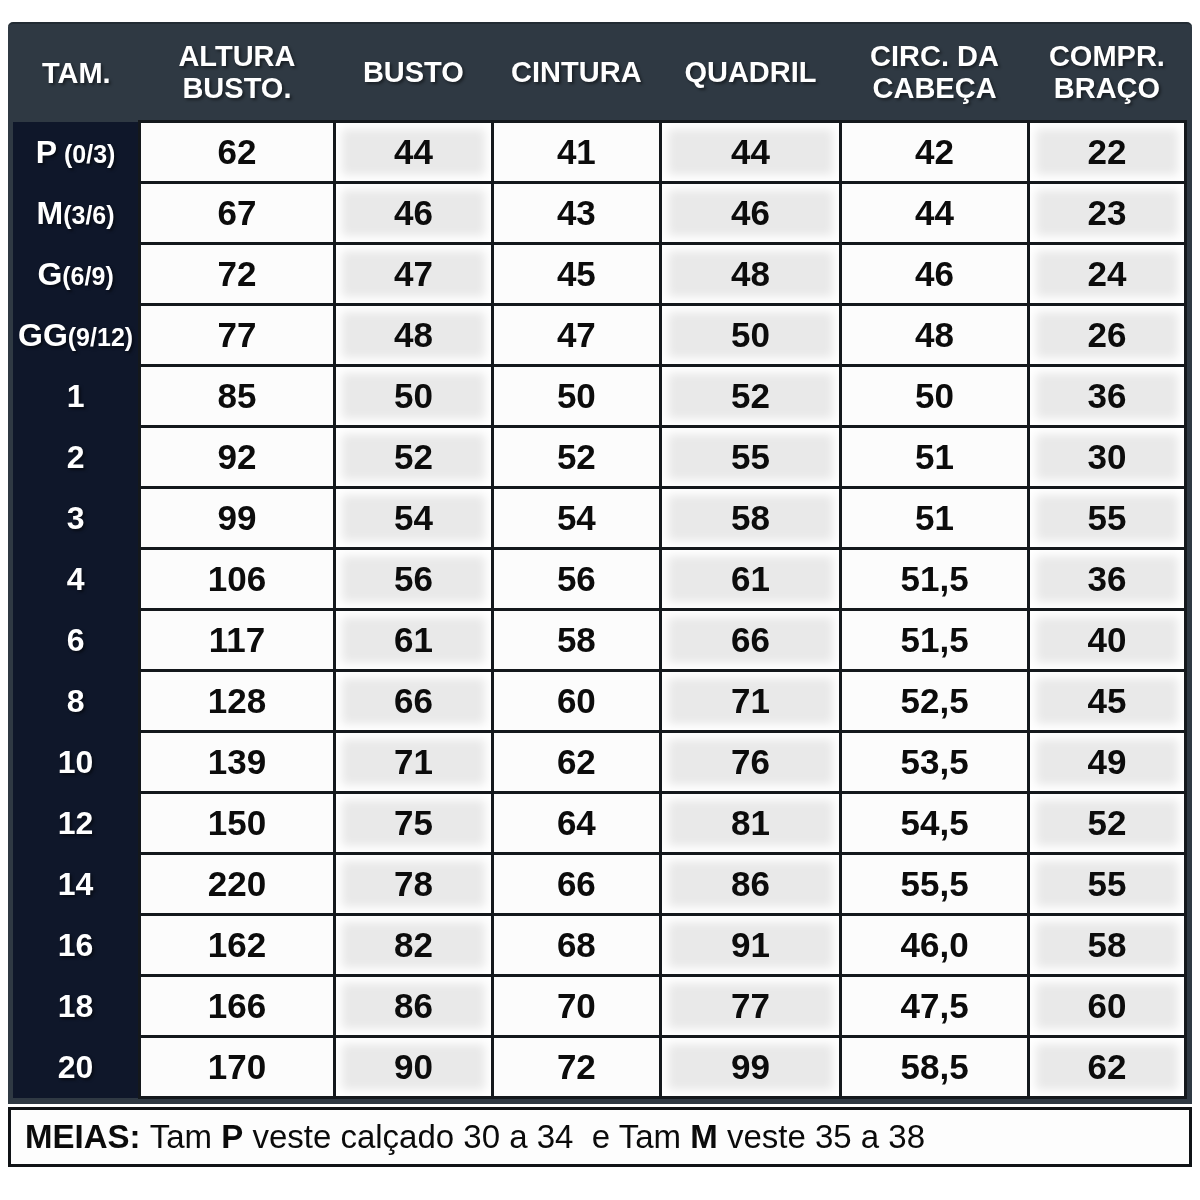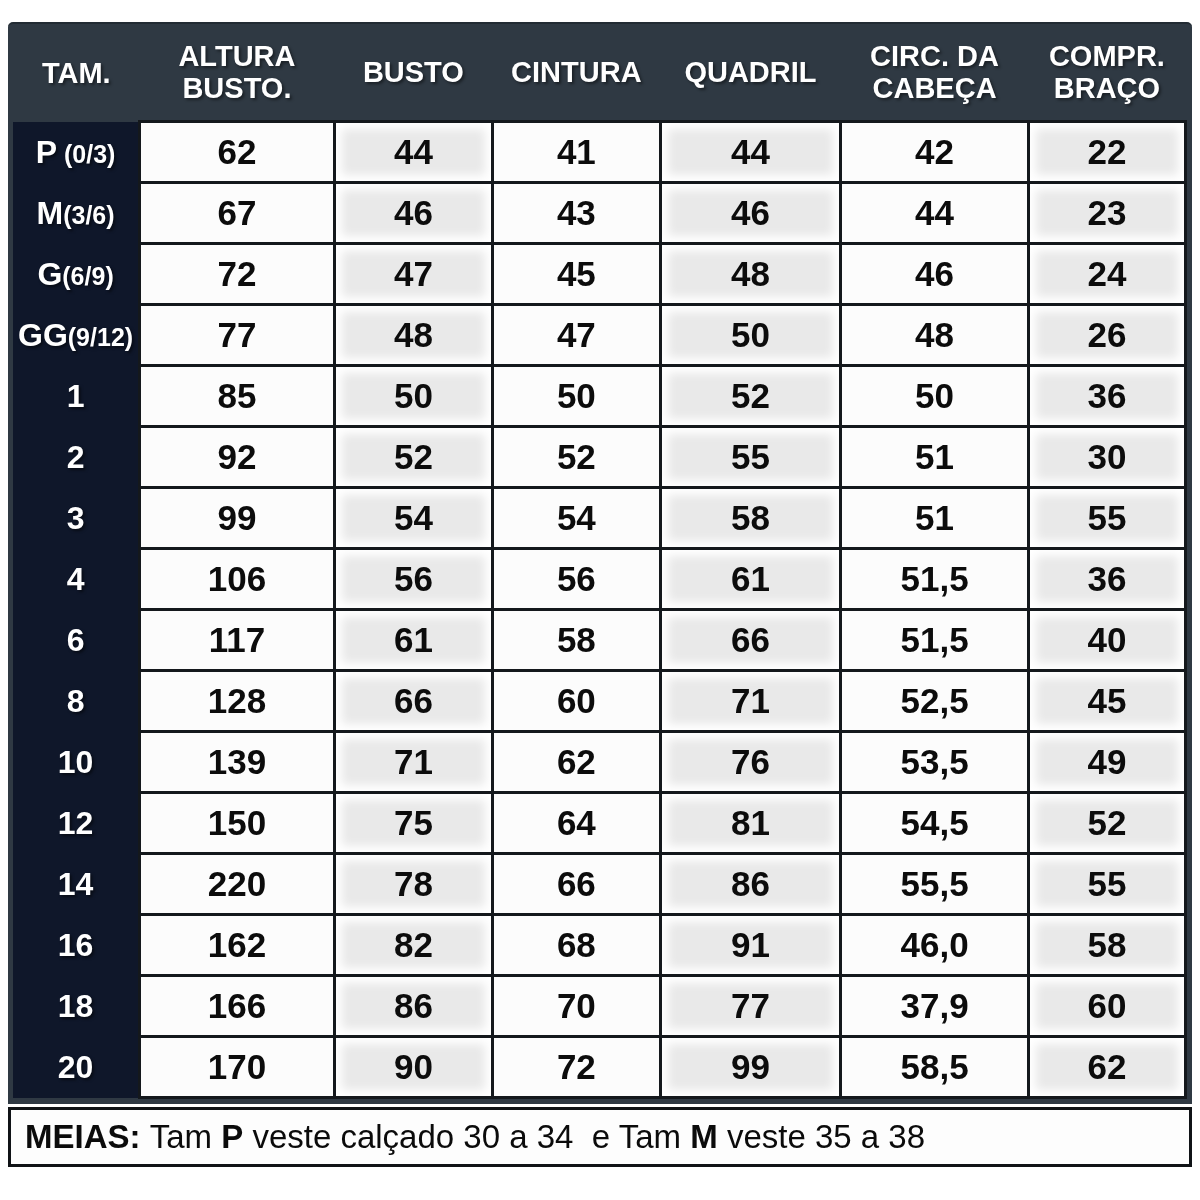--- a/index.html
+++ b/index.html
@@ -229,21 +229,21 @@
             <td class="shade">91</td>
             <td>46,0</td>
             <td class="shade">58</td>
           </tr>
           <tr>
             <th class="size"><span class="size-main">18</span><span class="size-sub"></span></th>
             <td>166</td>
             <td class="shade">86</td>
             <td>70</td>
             <td class="shade">77</td>
-            <td>37,9</td>
+            <td>47,5</td>
             <td class="shade">60</td>
           </tr>
           <tr>
             <th class="size"><span class="size-main">20</span><span class="size-sub"></span></th>
             <td>170</td>
             <td class="shade">90</td>
             <td>72</td>
             <td class="shade">99</td>
             <td>58,5</td>
             <td class="shade">62</td>

